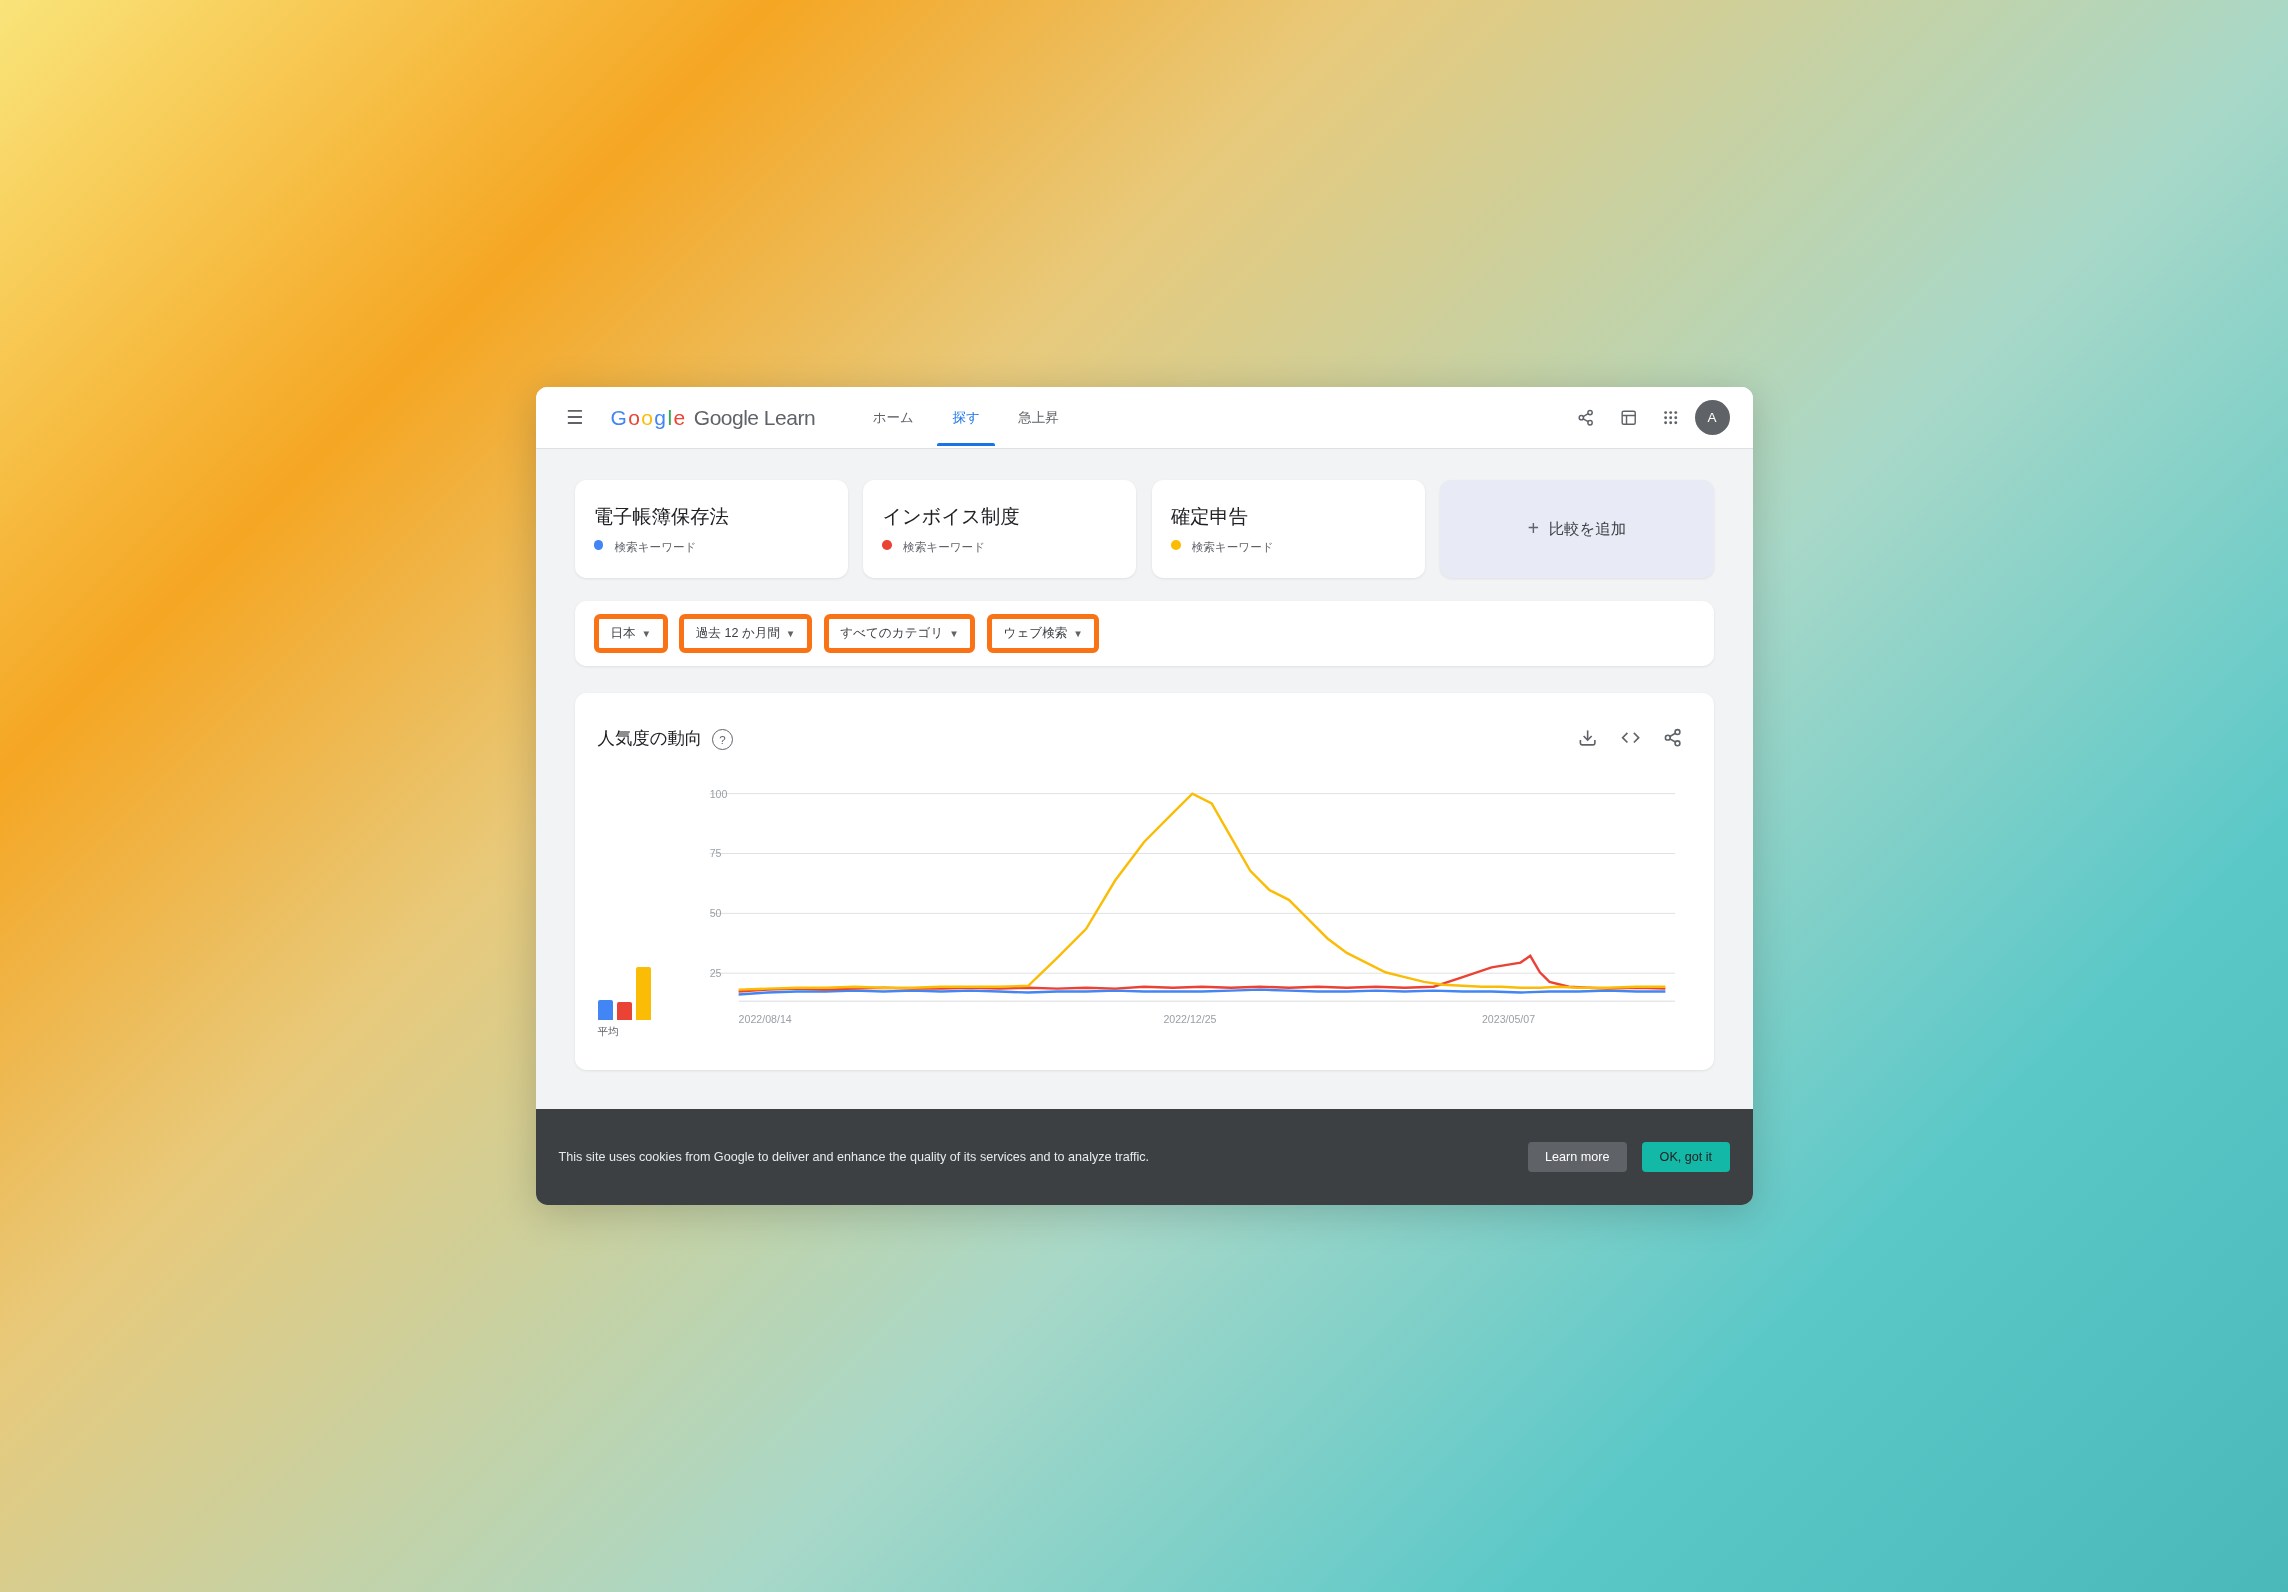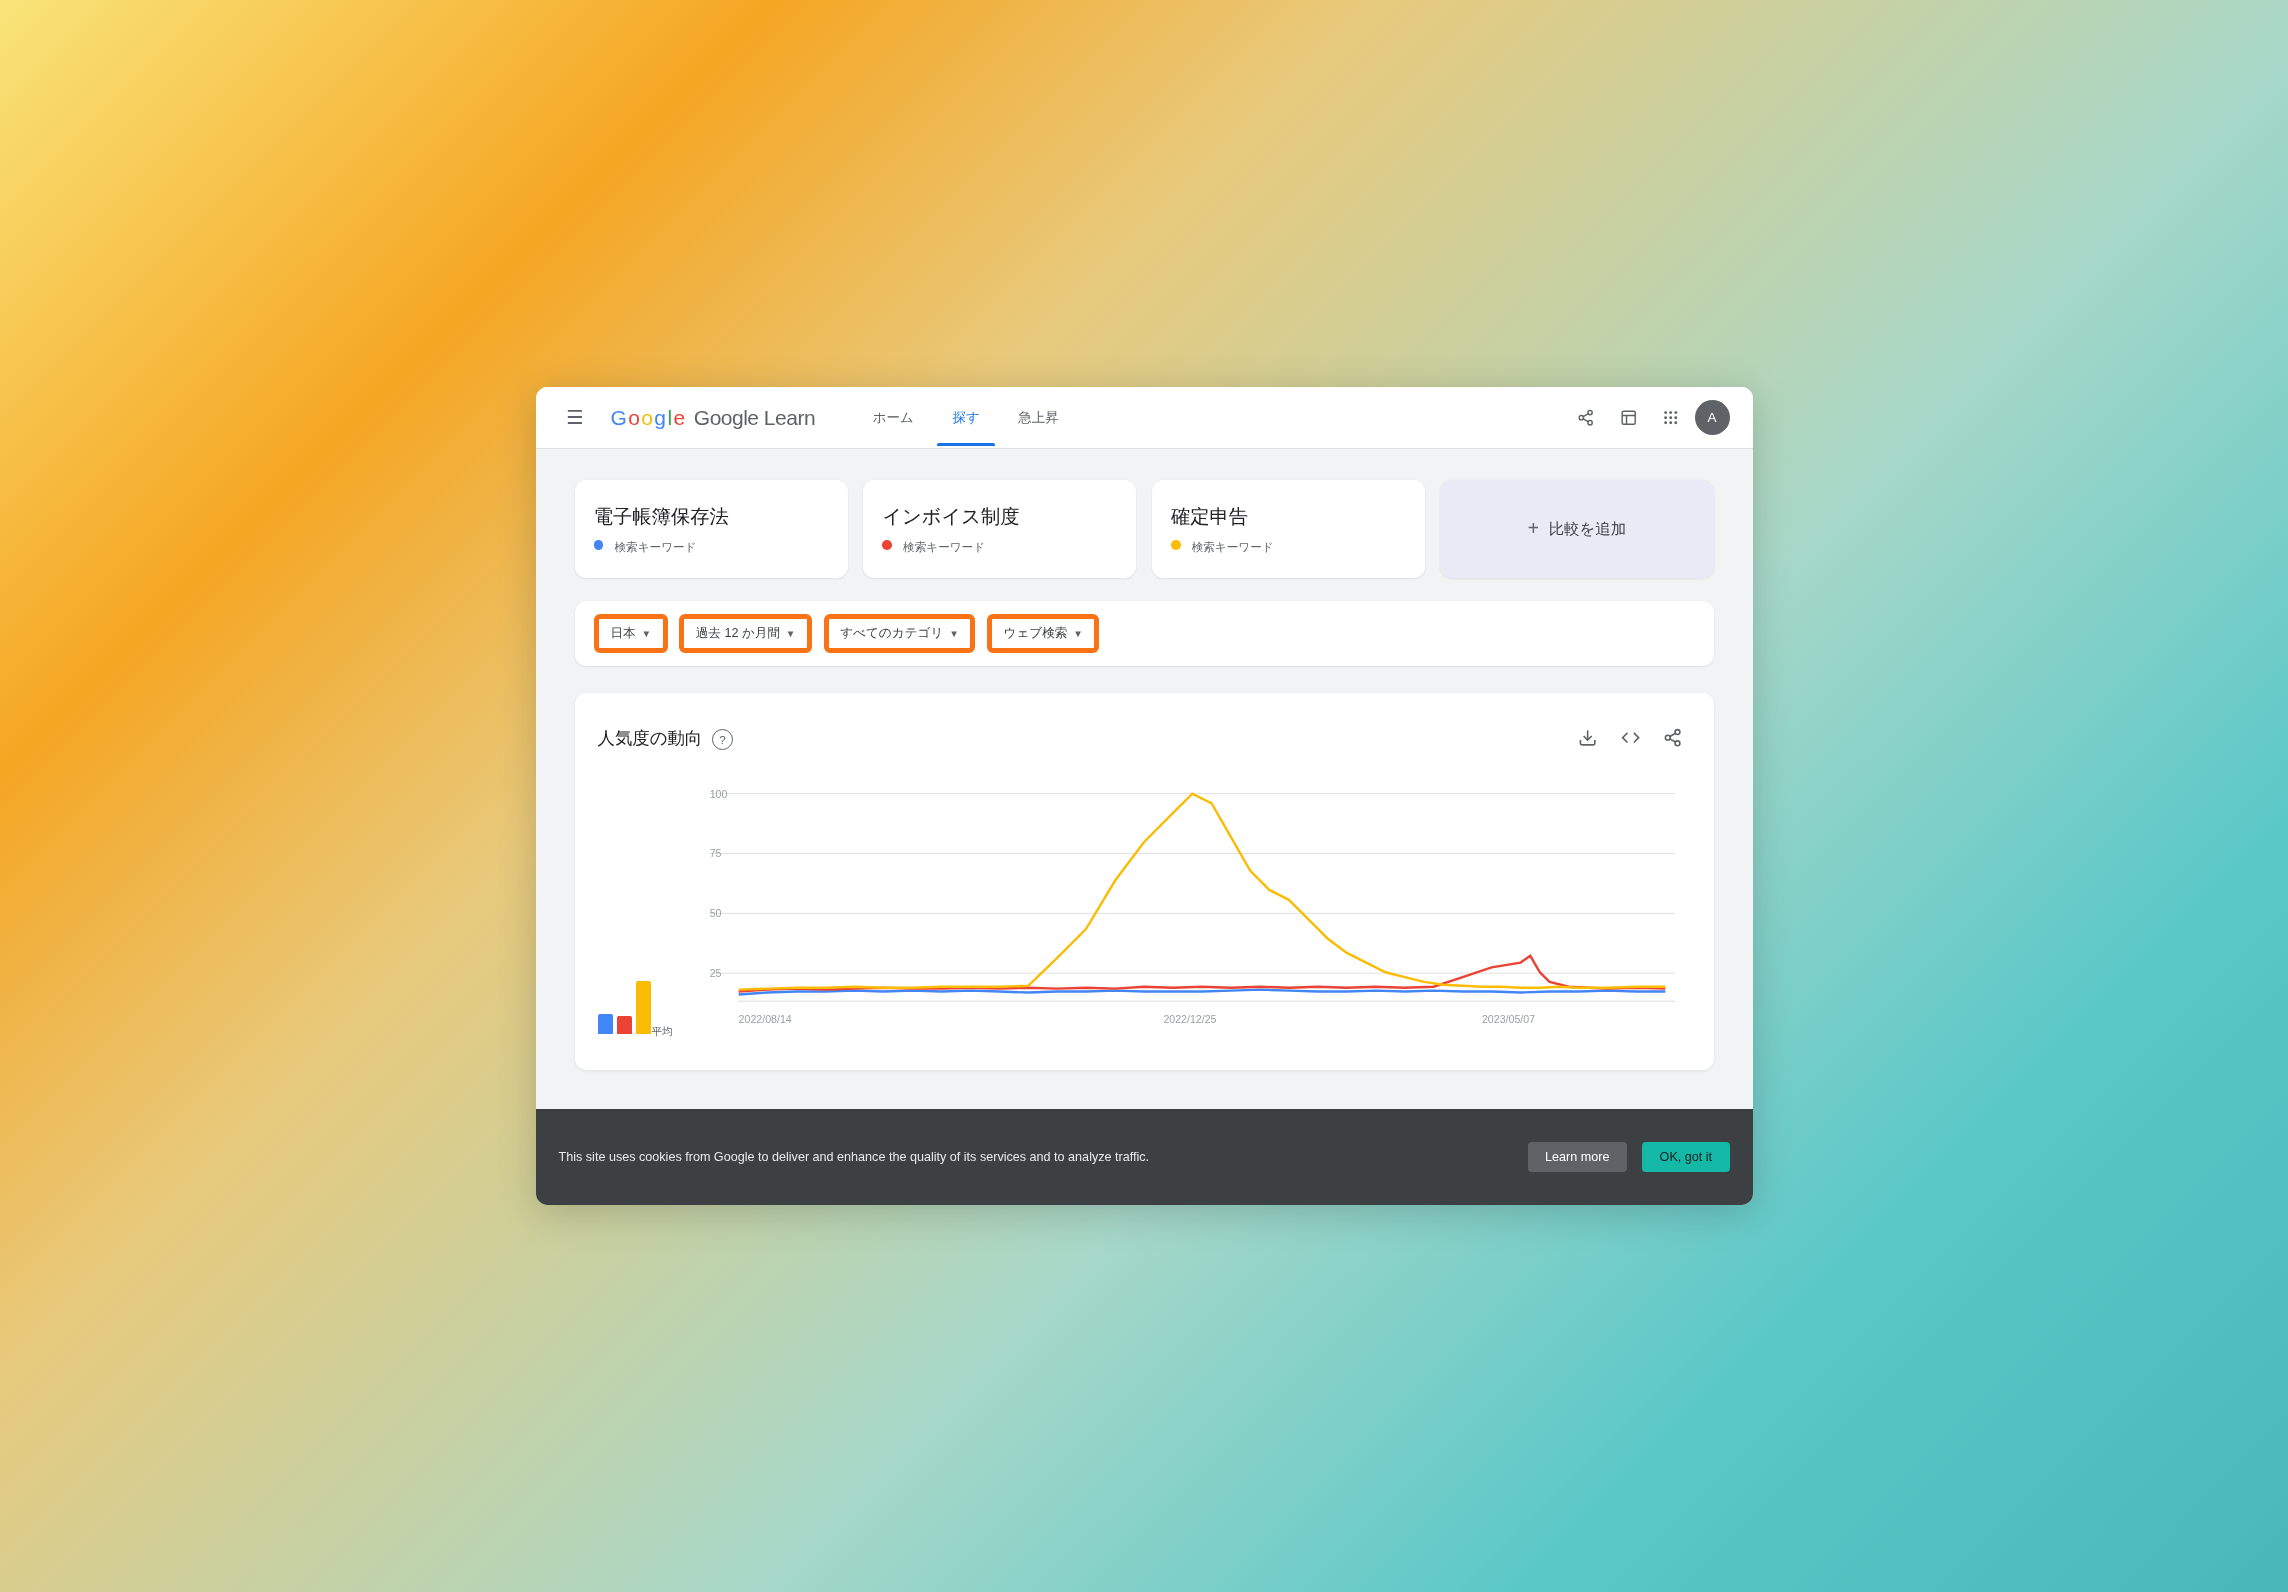--- a/index.html
+++ b/index.html
@@ -240,22 +240,22 @@
       justify-content: center;
     }
     
     .chart-container {
       display: flex;
       gap: 19.3px;
       align-items: flex-end;
     }
     .chart-avg {
       display: flex;
-      flex-direction: row;
-      align-items: flex-end;
+      flex-direction: column;
+      align-items: flex-start;
       min-width: 77px;
     }
     .avg-bars {
       display: flex;
       align-items: flex-end;
       gap: 3.9px;
       height: 116px;
       margin-bottom: 5.8px;
     }
     .avg-bar {

